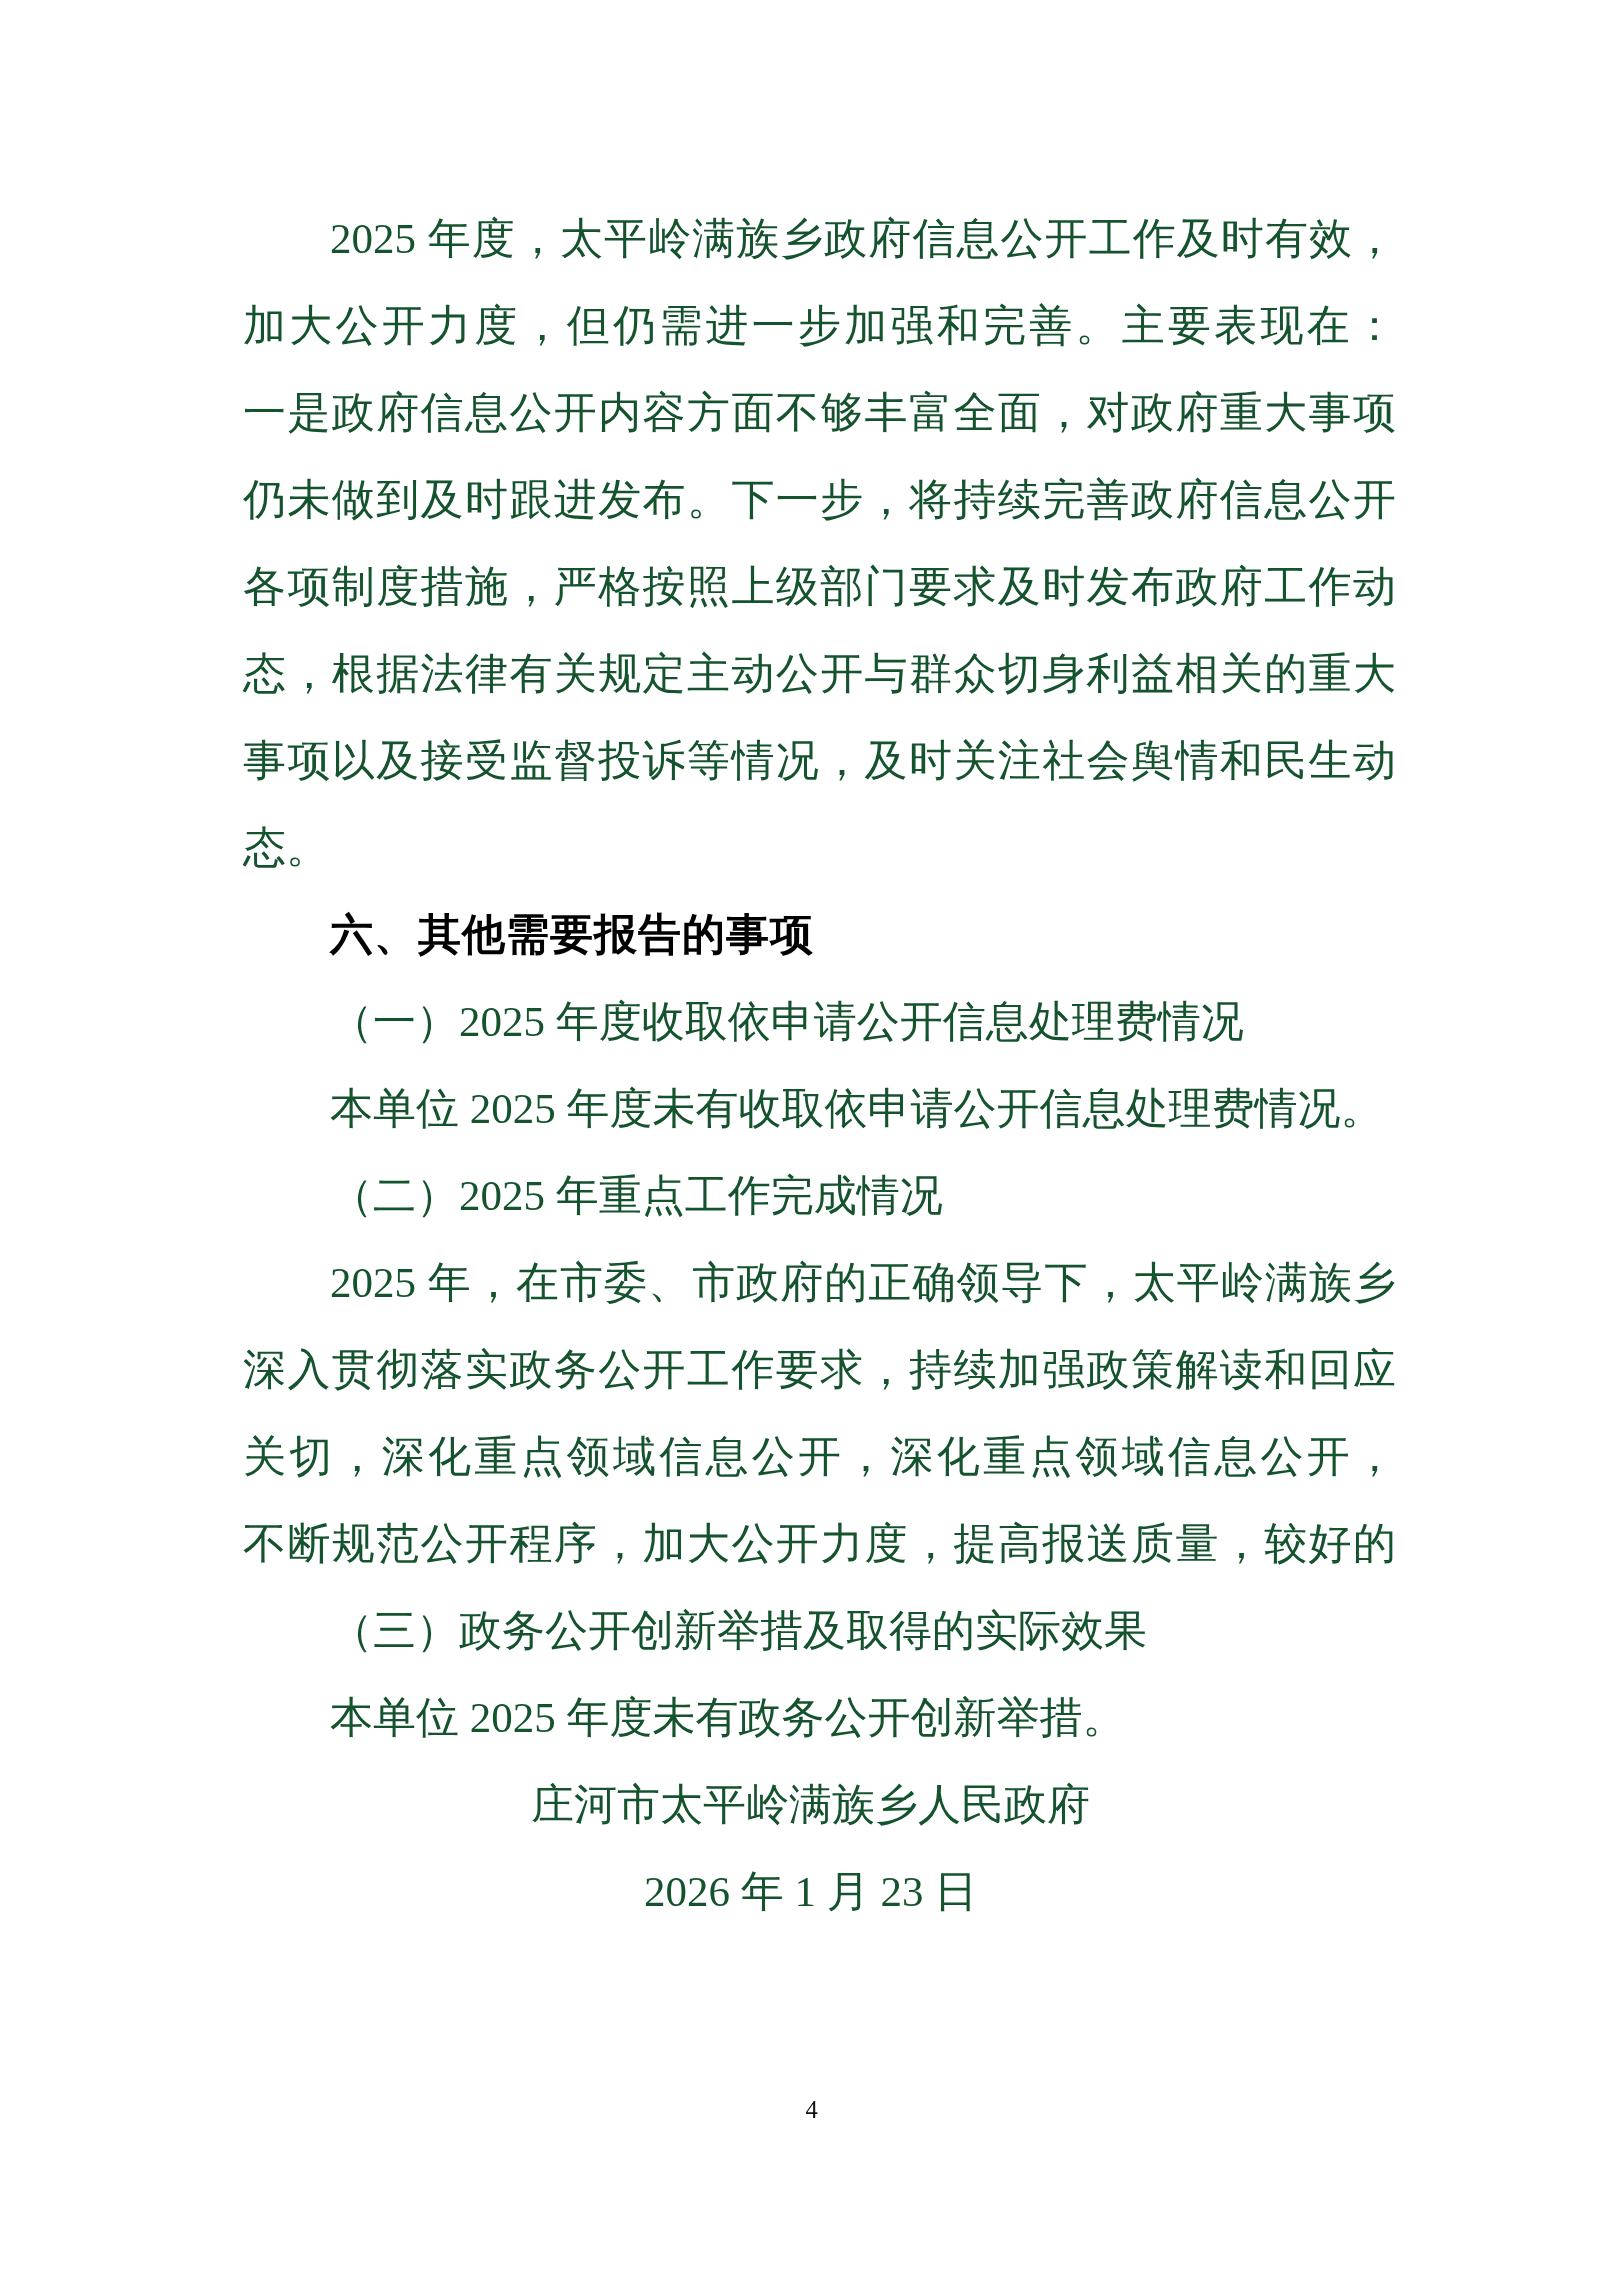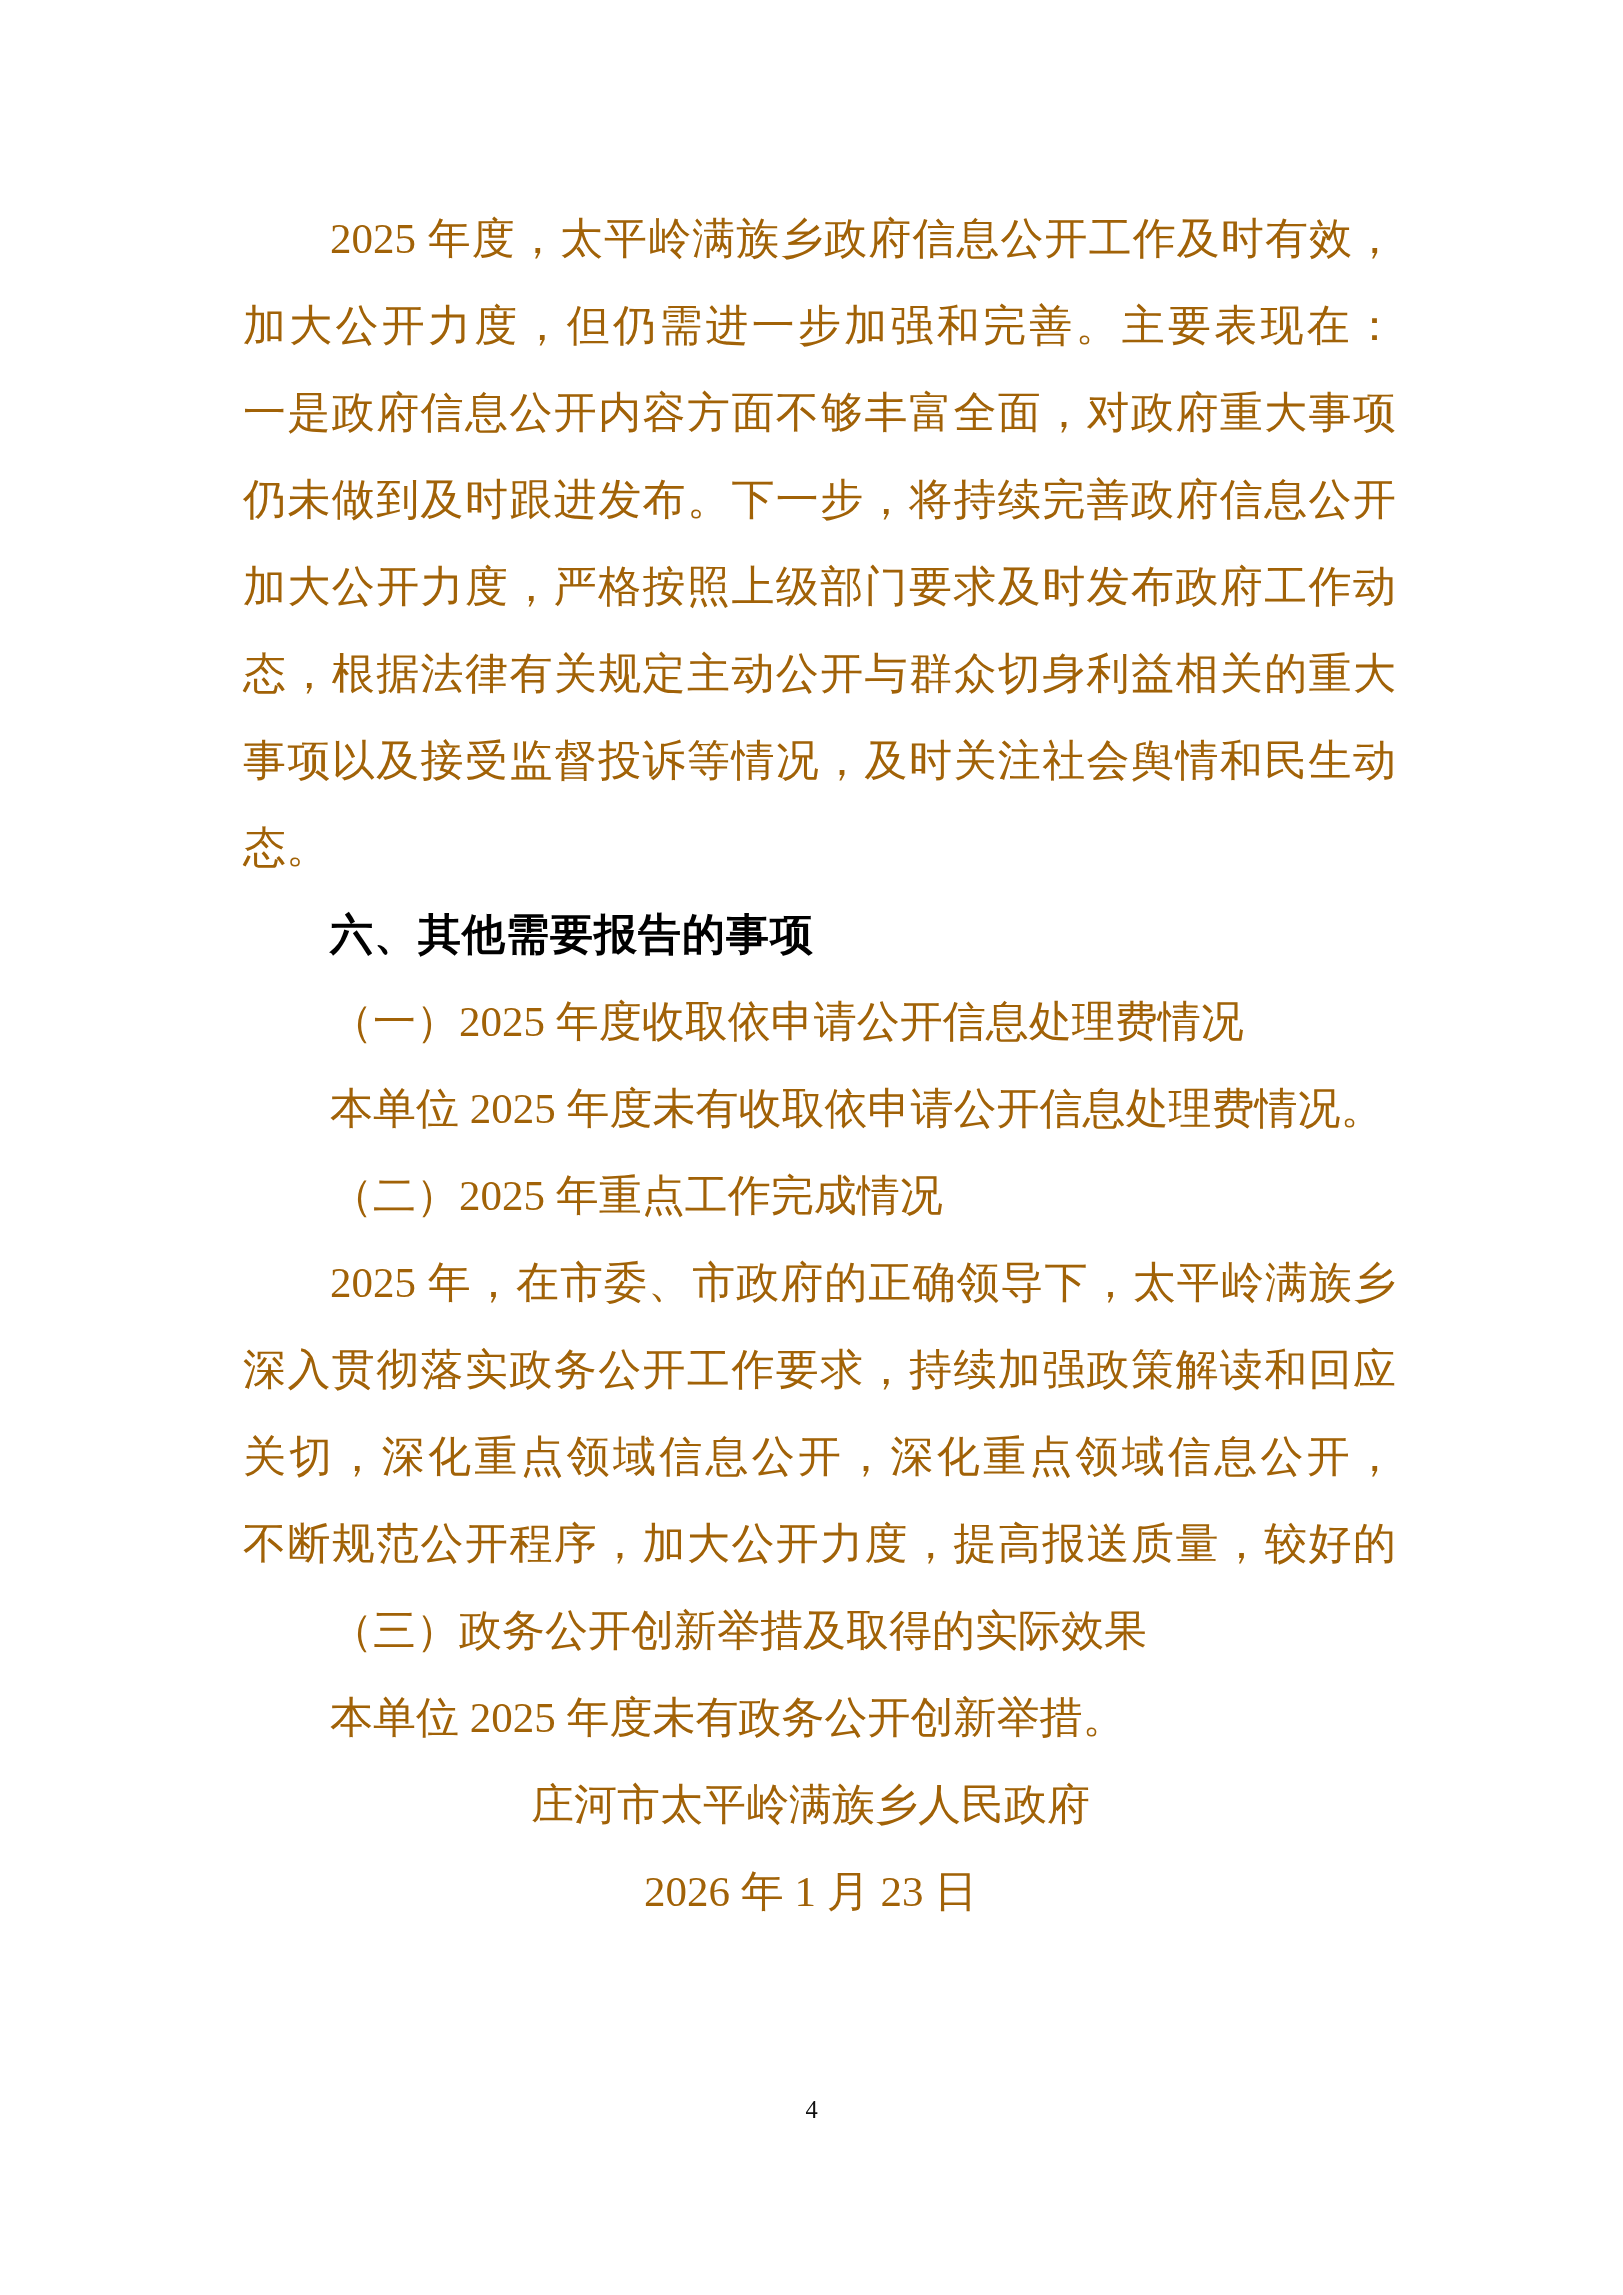--- a/index.html
+++ b/index.html
@@ -14,21 +14,21 @@
   .content {
     position: absolute;
     left: 243px;
     top: 195px;
     width: 1153px;
   }
   .line {
     font-size: 43px;
     line-height: 87px;
     height: 87px;
-    color: #a16207;
+    color: #14532d;
     overflow: visible;
     white-space: nowrap;
   }
   .line.justify {
     white-space: normal;
     text-align: justify;
     text-align-last: justify;
     text-justify: inter-character;
   }
   .line.indent { text-indent: 87px; }
@@ -57,21 +57,21 @@
 </style>
 </head>
 <body>
 
 <div class="page">
   <div class="content">
       <div class="line indent justify">2025 年度，太平岭满族乡政府信息公开工作及时有效，</div>
       <div class="line justify">加大公开力度，但仍需进一步加强和完善。主要表现在：</div>
       <div class="line justify">一是政府信息公开内容方面不够丰富全面，对政府重大事项</div>
       <div class="line justify">仍未做到及时跟进发布。下一步，将持续完善政府信息公开</div>
-      <div class="line justify">加大公开力度，严格按照上级部门要求及时发布政府工作动</div>
+      <div class="line justify">各项制度措施，严格按照上级部门要求及时发布政府工作动</div>
       <div class="line justify">态，根据法律有关规定主动公开与群众切身利益相关的重大</div>
       <div class="line justify">事项以及接受监督投诉等情况，及时关注社会舆情和民生动</div>
       <div class="line">态。</div>
       <div class="line heading indent">六、其他需要报告的事项</div>
       <div class="line indent">（一）2025 年度收取依申请公开信息处理费情况</div>
       <div class="line indent">本单位 2025 年度未有收取依申请公开信息处理费情况。</div>
       <div class="line indent">（二）2025 年重点工作完成情况</div>
       <div class="line indent justify">2025 年，在市委、市政府的正确领导下，太平岭满族乡</div>
       <div class="line justify">深入贯彻落实政务公开工作要求，持续加强政策解读和回应</div>
       <div class="line justify">关切，深化重点领域信息公开，深化重点领域信息公开，</div>

